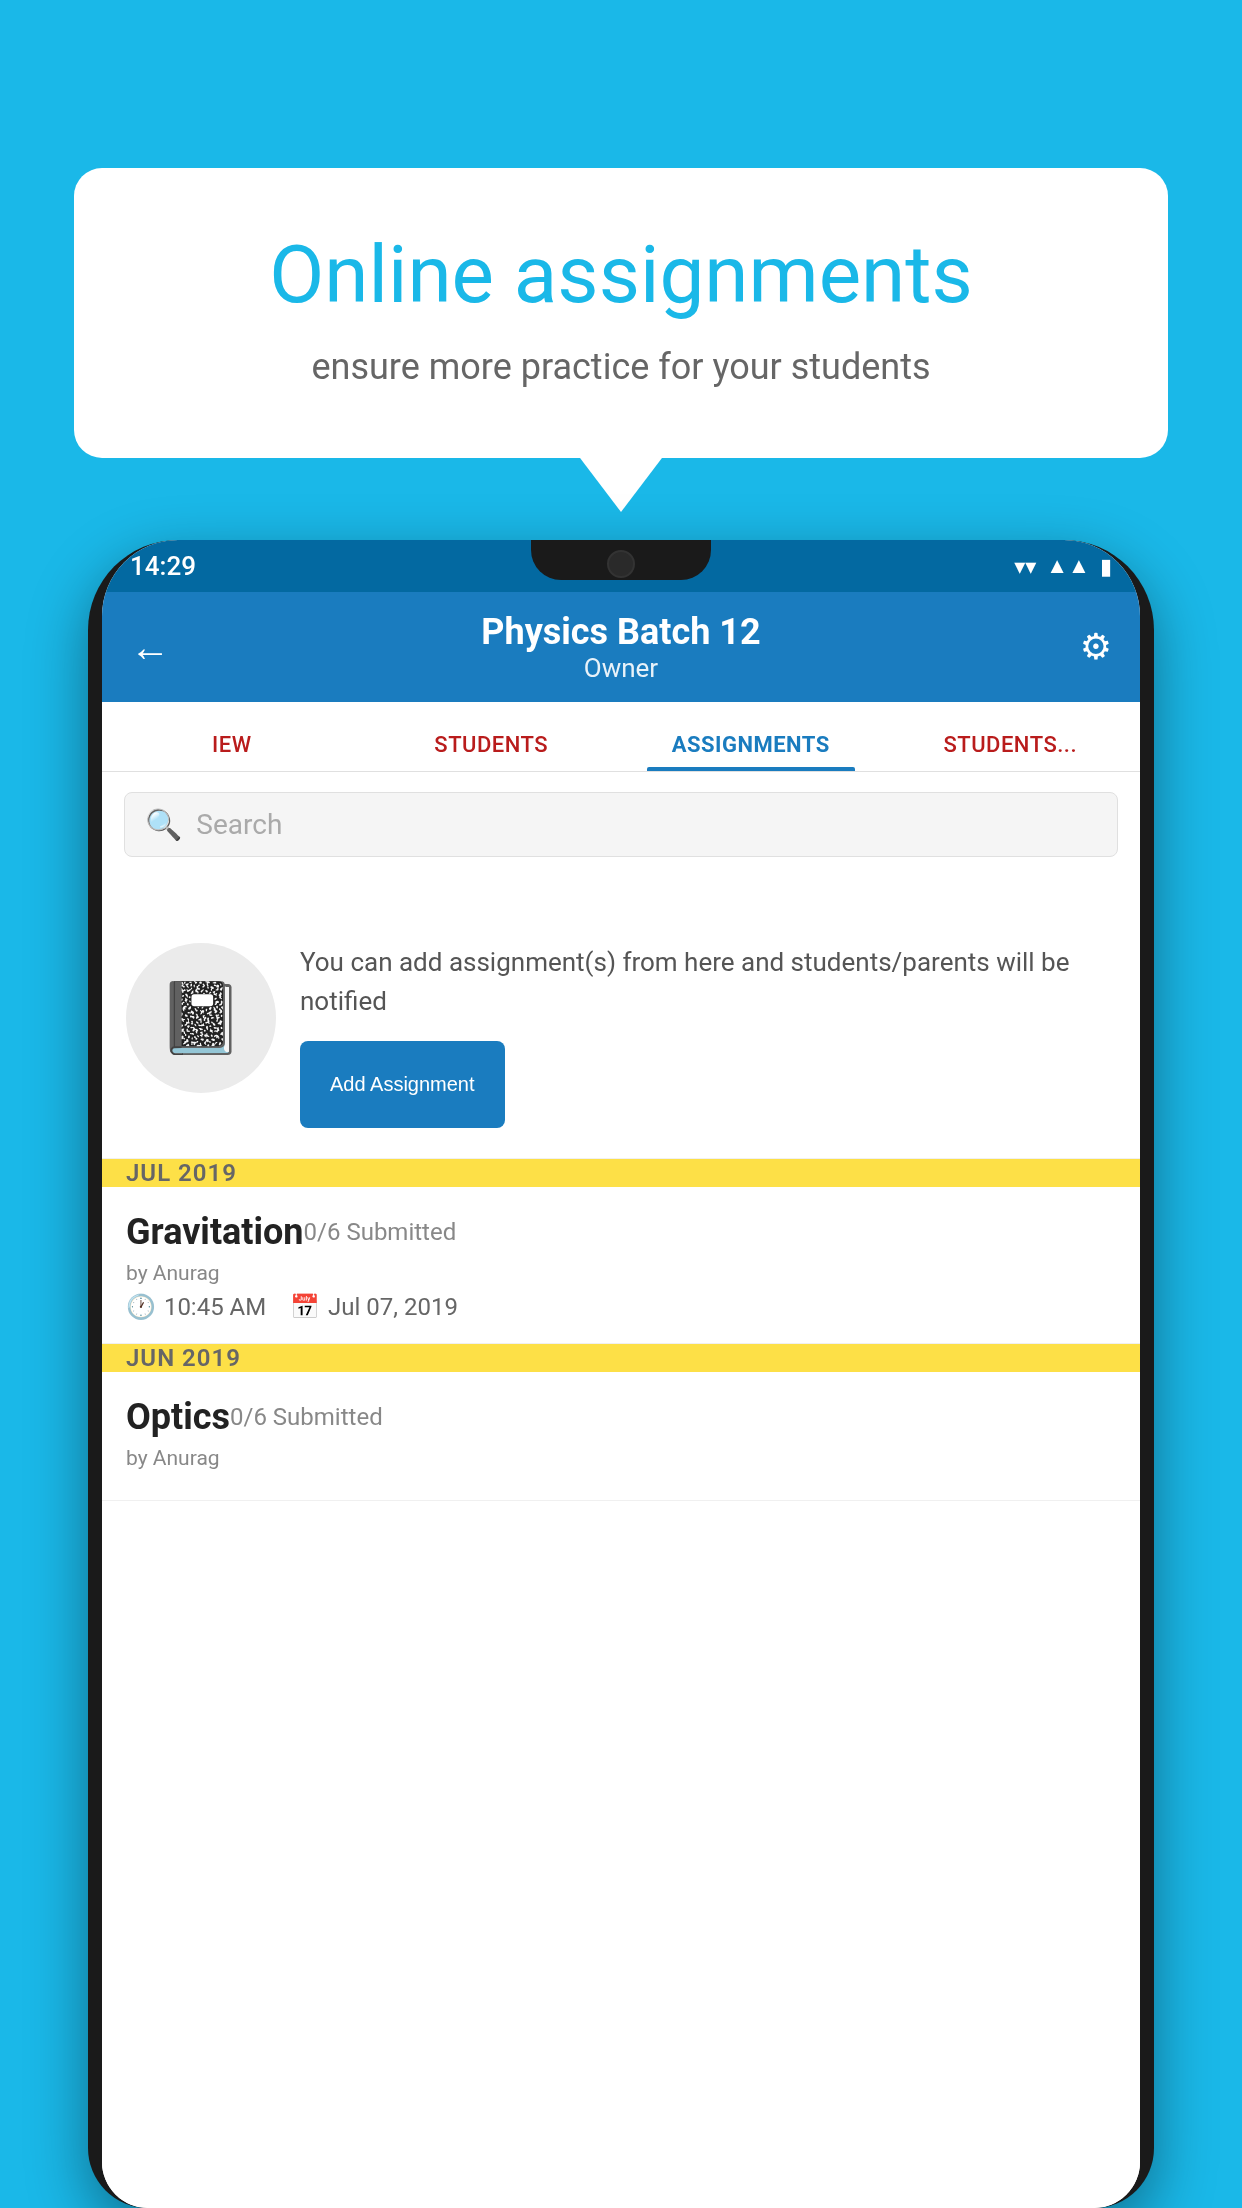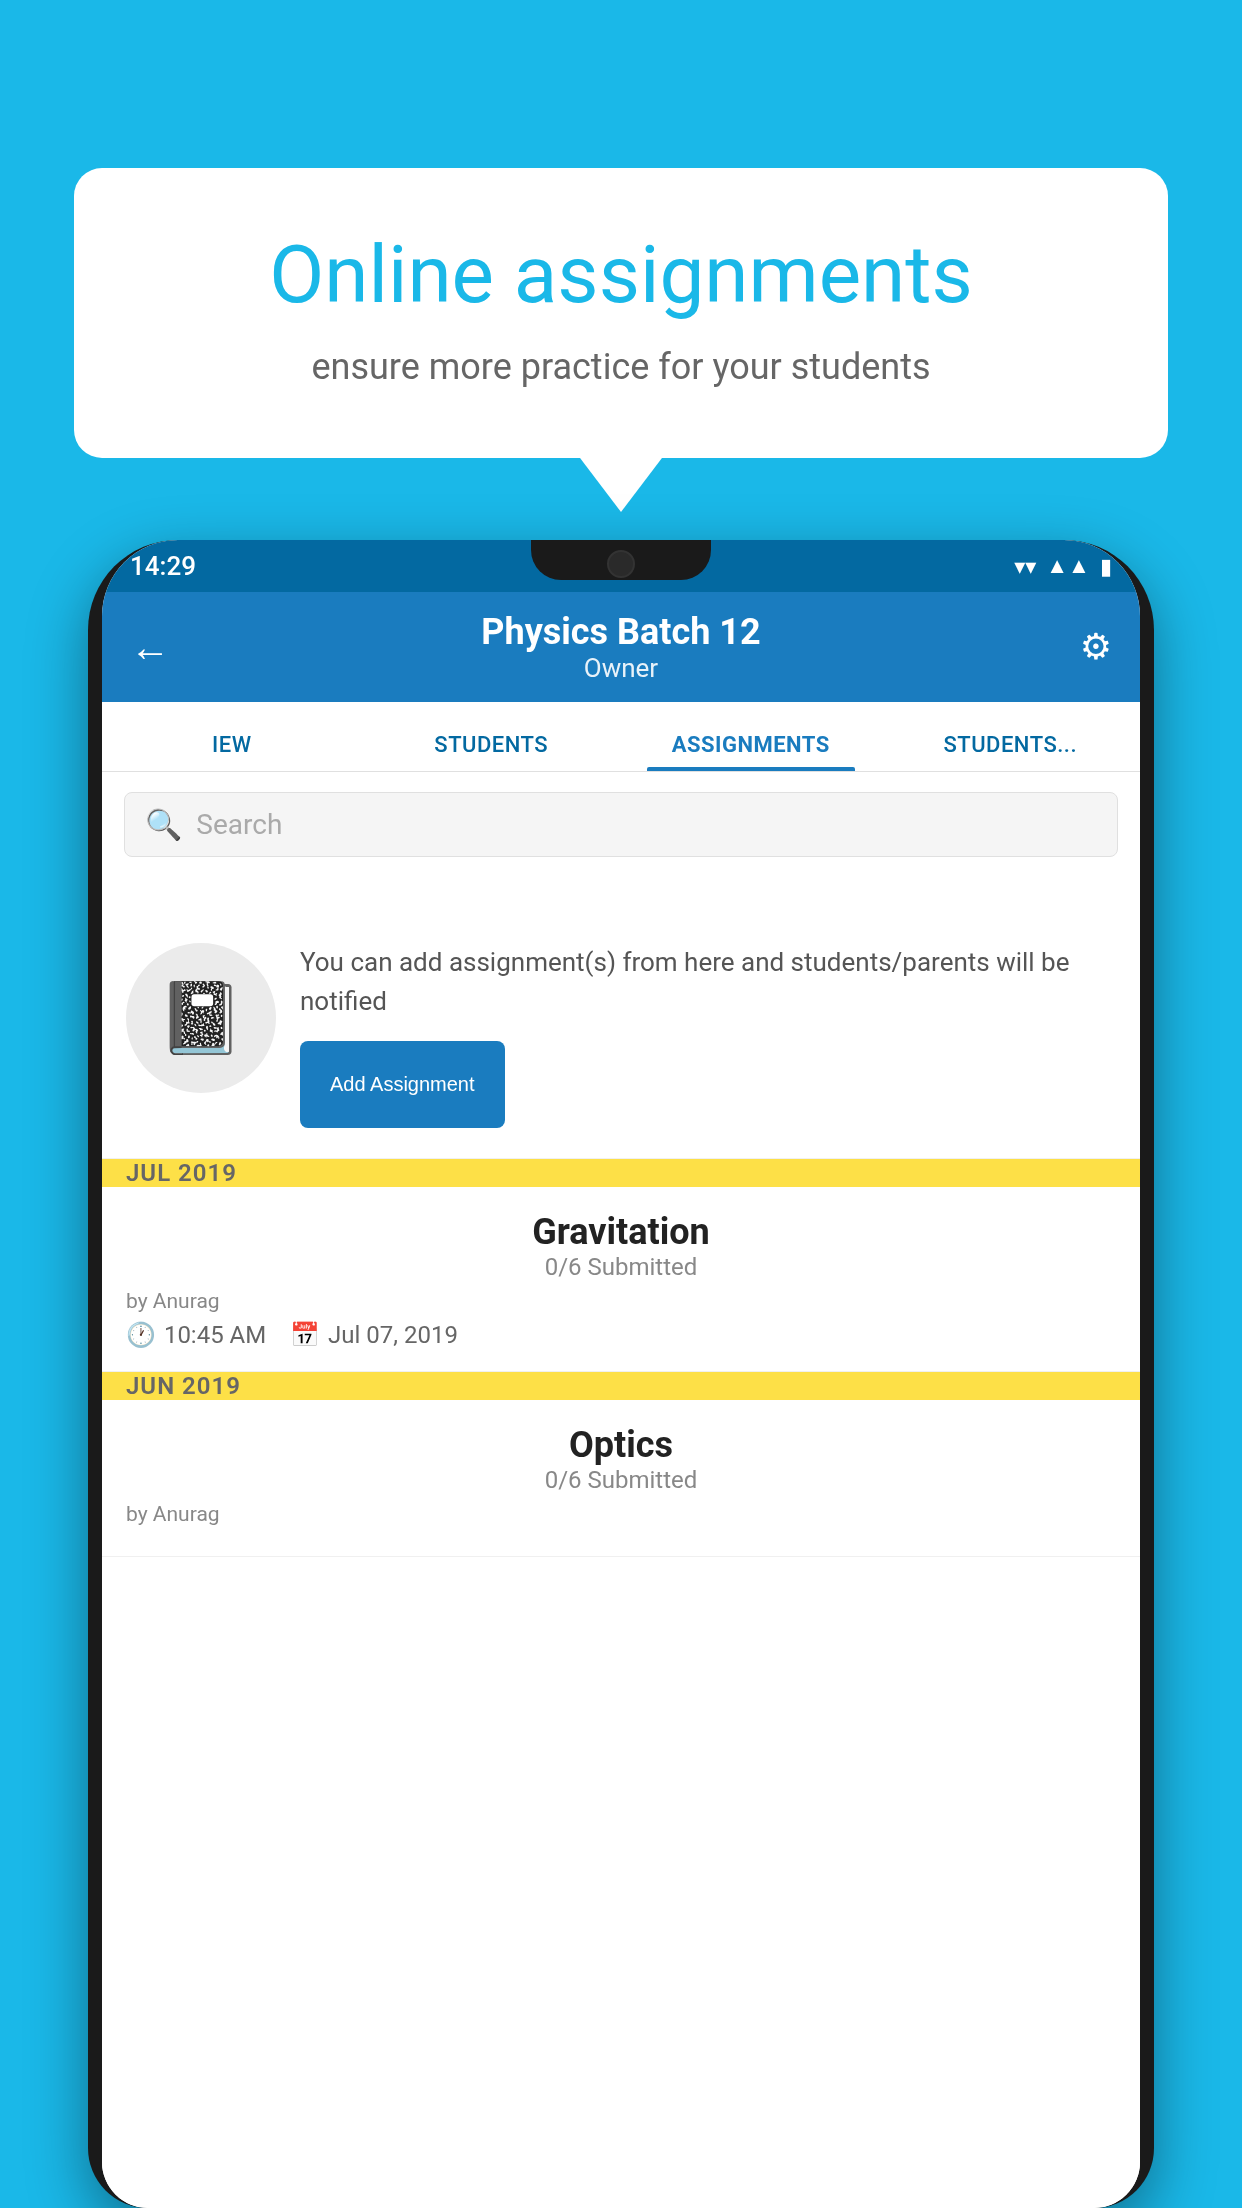--- a/index.html
+++ b/index.html
@@ -165,21 +165,21 @@
       background: white;
       display: flex;
       align-items: flex-end;
       border-bottom: 1px solid #e0e0e0;
     }
     .tab-item {
       flex: 1;
       text-align: center;
       padding-bottom: 14px;
       font-size: 22px;
-      color: #0369a1;
+      color: #b91c1c;
       font-weight: 500;
       letter-spacing: 0.5px;
       position: relative;
       cursor: pointer;
     }
     .tab-item.active {
       color: #1a7cbf;
       font-weight: 700;
     }
     .tab-item.active::after {
@@ -284,21 +284,20 @@
     .assignment-item {
       padding: 24px 24px 22px;
       border-bottom: 1px solid #f0f0f0;
       background: white;
     }
     .assignment-row1 {
       display: flex;
       justify-content: flex-start;
       align-items: center;
       margin-bottom: 8px;
-      flex-direction: column;
     }
     .assignment-name {
       font-size: 36px;
       font-weight: 700;
       color: #222;
     }
     .assignment-submitted {
       font-size: 24px;
       color: #888;
     }

